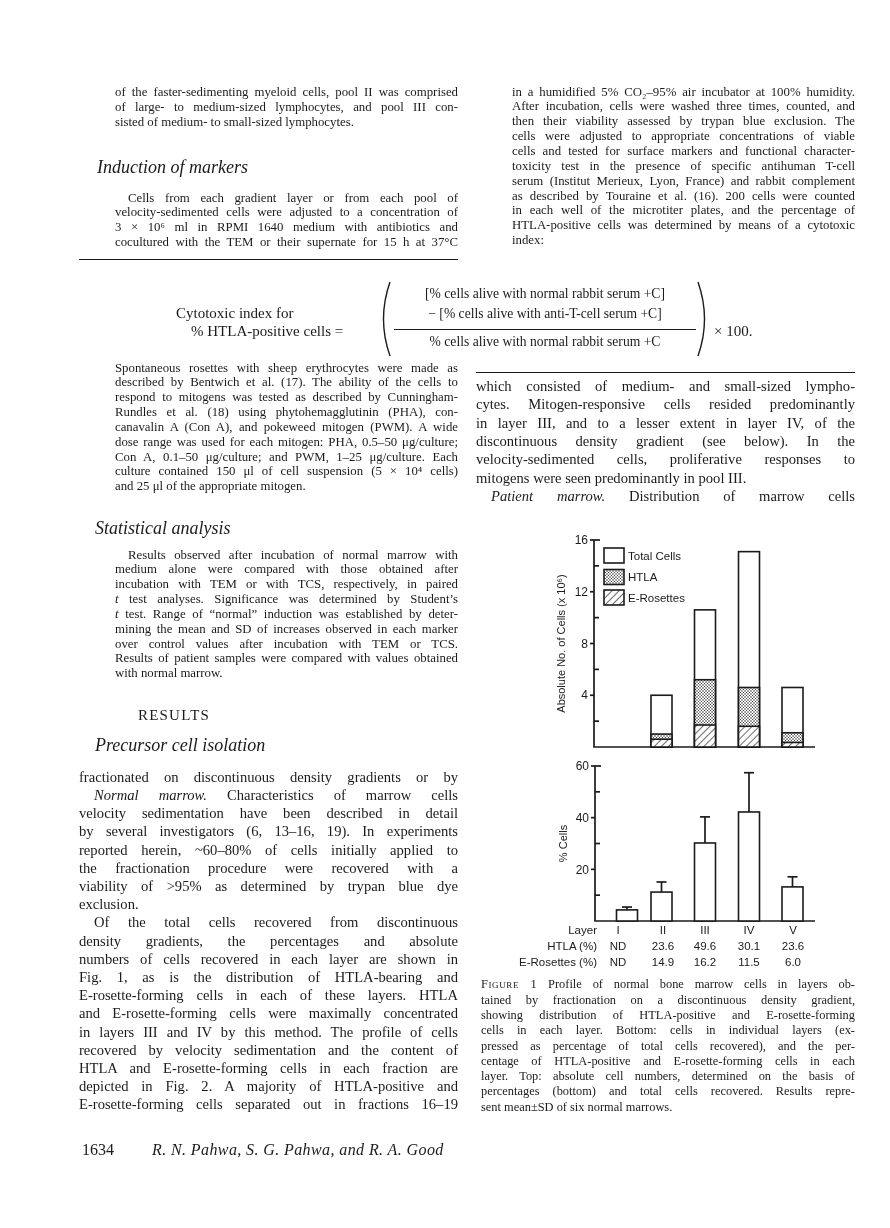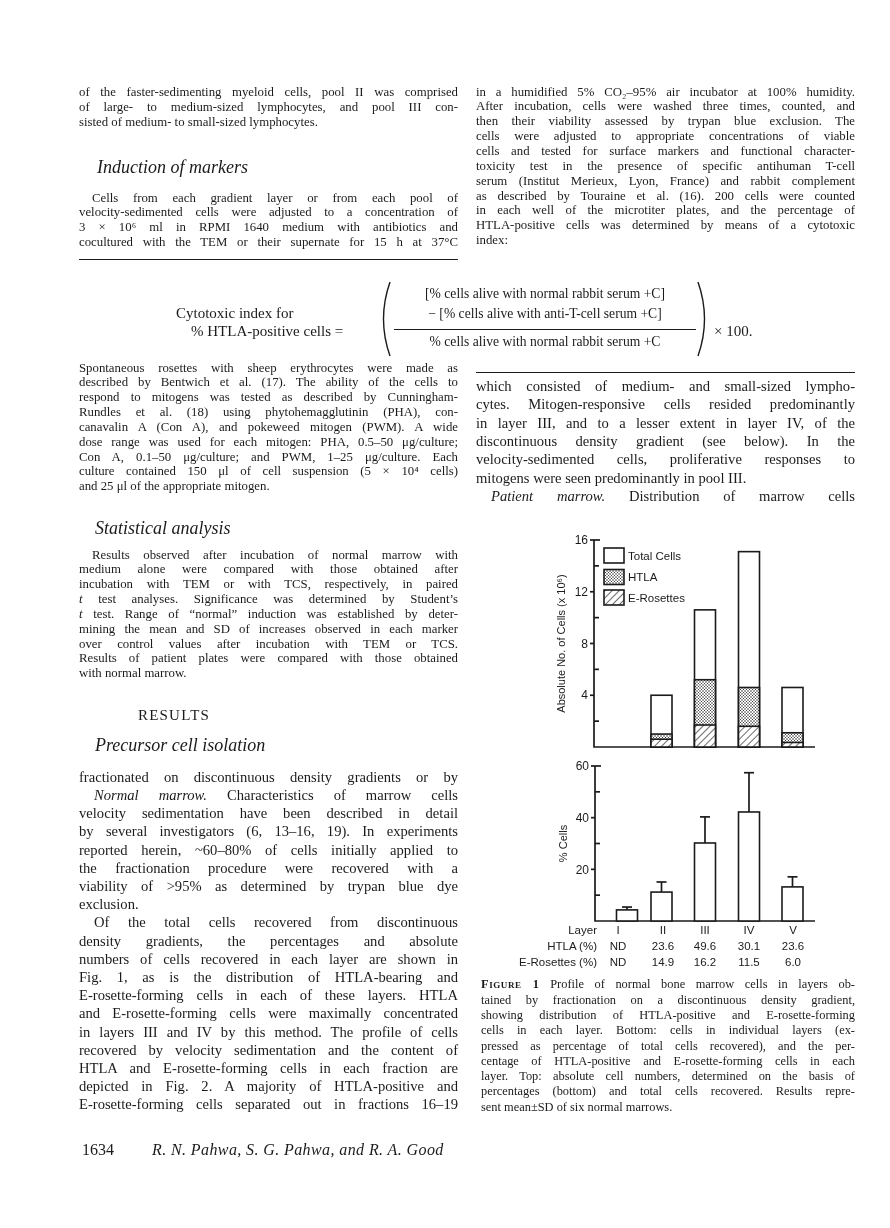--- a/index.html
+++ b/index.html
@@ -9,24 +9,24 @@
     font-family: "Liberation Serif", serif;
   }
   .abs { position: absolute; }
   .txt { position: absolute; }
   .ln {
     display: block; text-align: justify; text-align-last: justify;
     overflow: visible;
   }
   .ln.last { text-align-last: left; }
   .ln i { font-style: italic; }
-  .ln .sc { font-variant: small-caps; letter-spacing: 0.6px; font-weight: bold; }
+  .ln .sc { font-variant: small-caps; letter-spacing: 0.6px; font-weight: normal; }
 
   .upper { font-size: 12.8px; }
-  .upper .ln { height: 14.85px; line-height: 14.85px; }
+  .upper .ln { height: 14.85px; line-height: 14.85px; margin-left: 36px; }
   .upper .ln.indent { text-indent: 13px; }
 
   .lower { font-size: 14.6px; }
   .lower .ln { height: 18.2px; line-height: 18.2px; }
   .lower .ln.indent { text-indent: 15px; }
   .lower-r .ln { height: 18.4px; line-height: 18.4px; }
 
   .caption { font-size: 12.4px; }
   .caption .ln { height: 15.3px; line-height: 15.3px; }
 
@@ -118,21 +118,21 @@
 <div class="abs heading-it" style="left:95px; top:518px;">Statistical analysis</div>
 
 <div class="txt upper" style="left:79px; top:547.5px; width:379px;">
     <div class="ln indent">Results observed after incubation of normal marrow with</div>
     <div class="ln">medium alone were compared with those obtained after</div>
     <div class="ln">incubation with TEM or with TCS, respectively, in paired</div>
     <div class="ln"><i>t</i> test analyses. Significance was determined by Student’s</div>
     <div class="ln"><i>t</i> test. Range of “normal” induction was established by deter-</div>
     <div class="ln">mining the mean and SD of increases observed in each marker</div>
     <div class="ln">over control values after incubation with TEM or TCS.</div>
-    <div class="ln">Results of patient plates were compared with those obtained</div>
+    <div class="ln">Results of patient samples were compared with values obtained</div>
     <div class="ln last">with normal marrow.</div>
   </div>
 
 <div class="abs heading-caps" style="left:138px; top:705px;">RESULTS</div>
 
 <div class="abs heading-it" style="left:95px; top:735px;">Precursor cell isolation</div>
 
 <div class="txt lower" style="left:79px; top:767.9px; width:379px;">
     <div class="ln">fractionated on discontinuous density gradients or by</div>
     <div class="ln indent"><i>Normal marrow.</i>  Characteristics of marrow cells</div>

